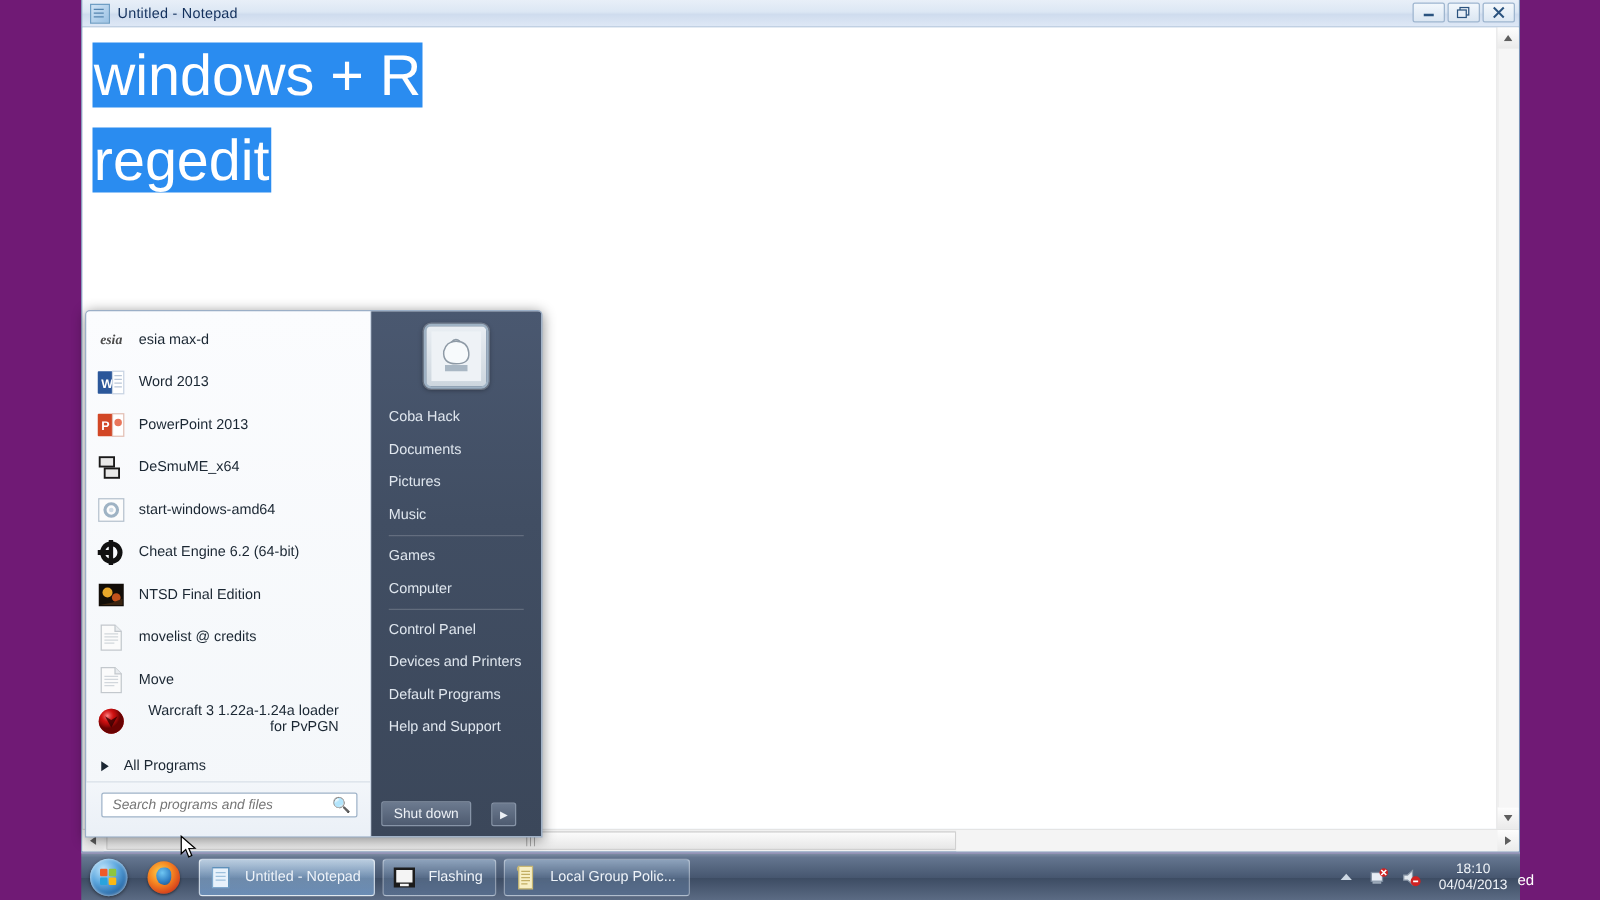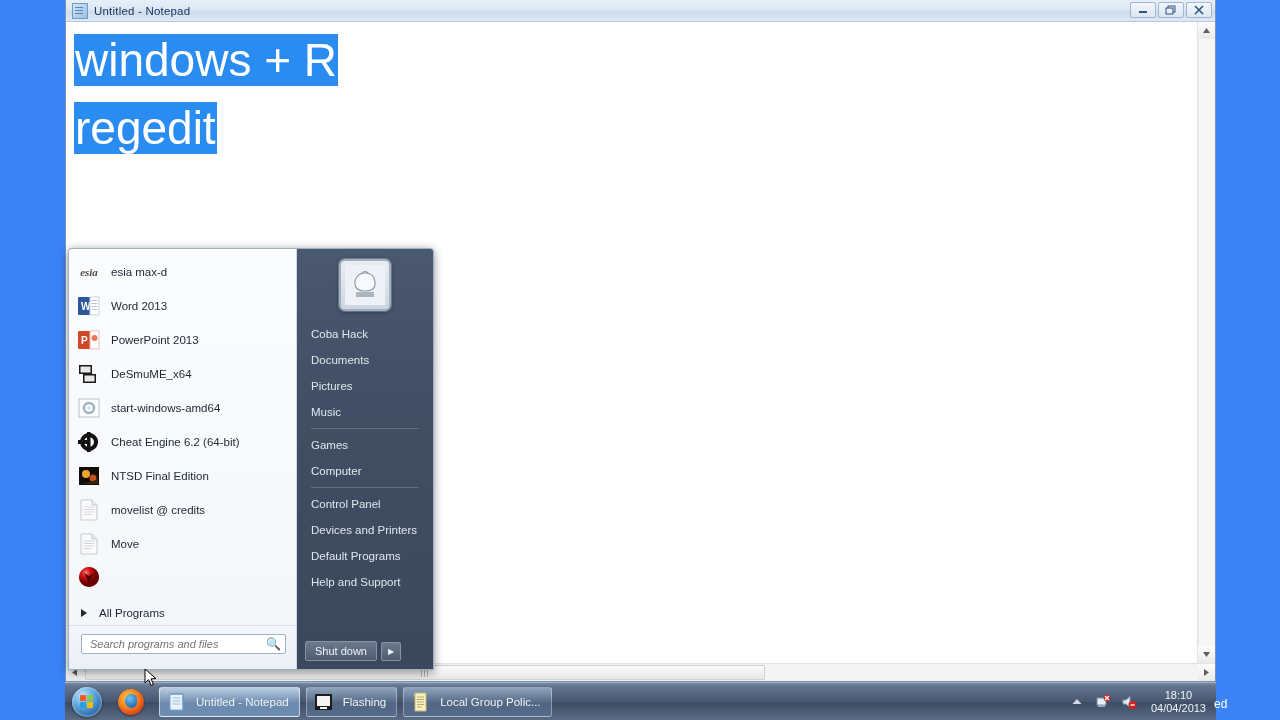--- a/index.html
+++ b/index.html
@@ -5,21 +5,21 @@
   html, body {
     margin: 0; padding: 0;
     width: 1280px; height: 720px;
     background: #000;
     overflow: hidden;
     font-family: "Liberation Sans", sans-serif;
   }
   #screen {
     position: relative;
     width: 1280px; height: 720px;
-    background: #3b82f6;
+    background: #701a75;
   }
 
   
   #notepad {
     position: absolute;
     left: 65px; top: 0px;
     width: 1151px; height: 682px;
     background: #d6e2f0;
     border: 1px solid #7a93b5;
     border-top: none;
@@ -245,21 +245,21 @@
   .sm-link {
     color: #dfe6ee;
     font-size: 11.5px;
     padding: 7px 0 7px 14px;
   }
   .sm-rsep { height: 1px; background: rgba(255,255,255,.18); margin: 3px 14px 3px 14px; }
   #shutdown-row {
     margin-top: auto;
     display: flex; align-items: center;
     padding: 6px 8px 8px 8px;
-    gap: 4px;
+    gap: 16px;
   }
   #shutdown-btn {
     background: linear-gradient(to bottom,#6c7a8f,#4e5b70);
     border: 1px solid #8794a7;
     border-radius: 2px;
     color: #edf1f6;
     font-size: 11px;
     padding: 3px 9px;
   }
   #shutdown-arrow {
@@ -541,20 +541,21 @@
               <defs>
                 <radialGradient id="wg" cx="0.35" cy="0.28">
                   <stop offset="0" stop-color="#ff8a8a"></stop>
                   <stop offset="0.5" stop-color="#d41313" stop-opacity="0.6"></stop>
                   <stop offset="1" stop-color="#5a0000" stop-opacity="0.85"></stop>
                 </radialGradient>
               </defs>
               <path d="M6 7 L11 16 L16 7 L11 10 Z" fill="#2b0000" opacity="0.75"></path>
             </svg>
         </div>
+        <div class="sm-prog-label" style="max-width:160px;white-space:normal;">Warcraft 3 1.22a-1.24a loader for PvPGN</div>
       </div>
 
       <div class="sm-sep"></div>
 
       <div class="sm-allprograms">
         <div class="ap-arrow"></div>
         <div class="ap-label">All Programs</div>
       </div>
 
       <div id="sm-searchwrap">

